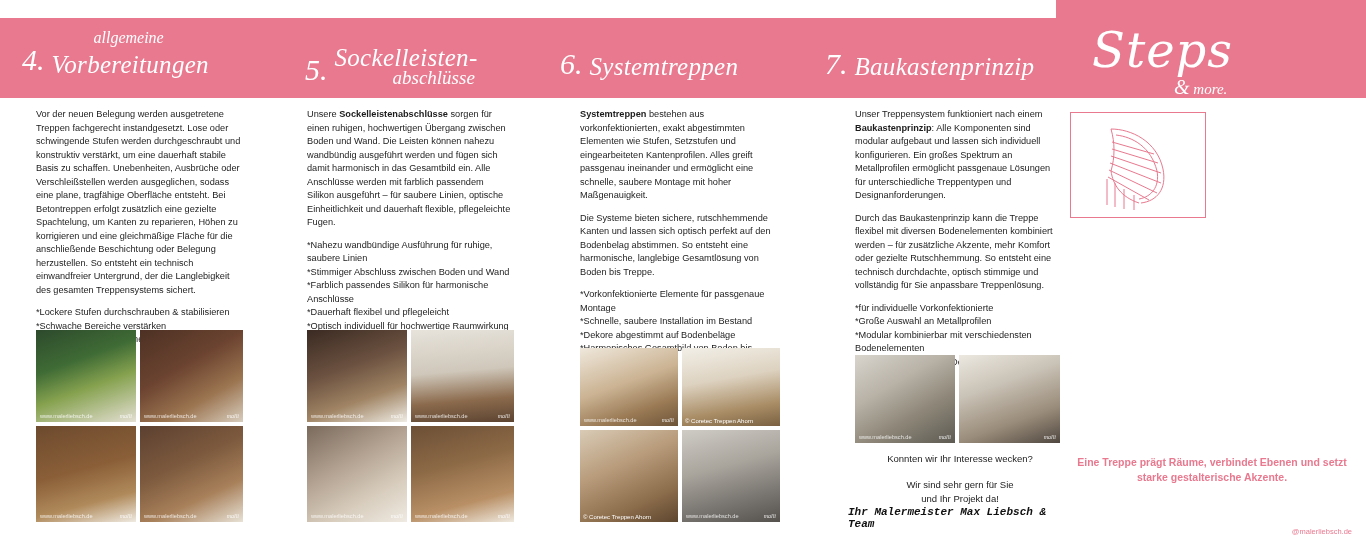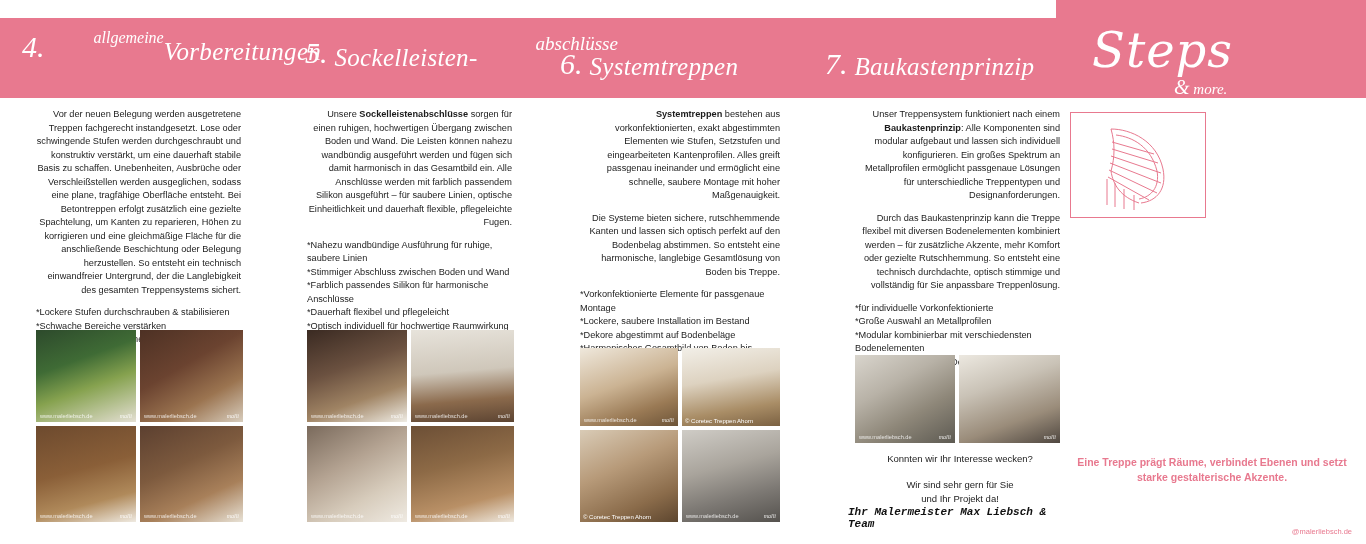--- a/index.html
+++ b/index.html
@@ -55,33 +55,33 @@
     font-size: 19px;
     font-style: italic;
     font-family: "Liberation Serif", serif;
   }
   #h4 { left: 22px; top: 30px; }
   #h5 { left: 305px; top: 36px; }
   #h6 { left: 560px; top: 44px; }
   #h7 { left: 825px; top: 44px; }
 
   .head-row { display: flex; align-items: flex-end; gap: 7px; }
-  .head-stack { display: flex; line-height: 1.0; }
+  .head-stack { display: flex; flex-direction: column; line-height: 1.0; }
   .sub-above { margin-left: 42px; margin-bottom: -3px; }
   .sub-below { margin-left: 58px; margin-top: -2px; }
 
   
   .col {
     position: absolute;
     top: 108px;
     font-size: 9.2px;
     line-height: 1.47;
     color: #1c1c1c;
   }
-  .col p { margin: 0 0 9px 0; text-align: right; }
+  .col p { margin: 0 0 9px 0; }
   .col .bullets { margin: 0; }
   .col .bullets div { margin: 0; }
   .col b { font-weight: bold; }
 
   #c1 { left: 36px; width: 205px; }
   #c2 { left: 307px; width: 205px; }
   #c3 { left: 580px; width: 200px; }
   #c4 { left: 855px; width: 205px; }
 
   
@@ -247,21 +247,21 @@
       <div>*Dauerhaft flexibel und pflegeleicht</div>
       <div>*Optisch individuell für hochwertige Raumwirkung</div>
     </div>
   </div>
 
   <div class="col" id="c3">
     <p><b>Systemtreppen</b> bestehen aus vorkonfektionierten, exakt abgestimmten Elementen wie Stufen, Setzstufen und eingearbeiteten Kantenprofilen. Alles greift passgenau ineinander und ermöglicht eine schnelle, saubere Montage mit hoher Maßgenauigkeit.</p>
     <p>Die Systeme bieten sichere, rutschhemmende Kanten und lassen sich optisch perfekt auf den Bodenbelag abstimmen. So entsteht eine harmonische, langlebige Gesamtlösung von Boden bis Treppe.</p>
     <div class="bullets">
       <div>*Vorkonfektionierte Elemente für passgenaue Montage</div>
-      <div>*Lockere, saubere Installation im Bestand</div>
+      <div>*Schnelle, saubere Installation im Bestand</div>
       <div>*Dekore abgestimmt auf Bodenbeläge</div>
       <div>*Harmonisches Gesamtbild von Boden bis Treppe</div>
     </div>
   </div>
 
   <div class="col" id="c4">
     <p>Unser Treppensystem funktioniert nach einem <b>Baukastenprinzip</b>: Alle Komponenten sind modular aufgebaut und lassen sich individuell konfigurieren. Ein großes Spektrum an Metallprofilen ermöglicht passgenaue Lösungen für unterschiedliche Treppentypen und Designanforderungen.</p>
     <p>Durch das Baukastenprinzip kann die Treppe flexibel mit diversen Bodenelementen kombiniert werden – für zusätzliche Akzente, mehr Komfort oder gezielte Rutschhemmung. So entsteht eine technisch durchdachte, optisch stimmige und vollständig für Sie anpassbare Treppenlösung.</p>
     <div class="bullets">
       <div>*für individuelle Vorkonfektionierte</div>

